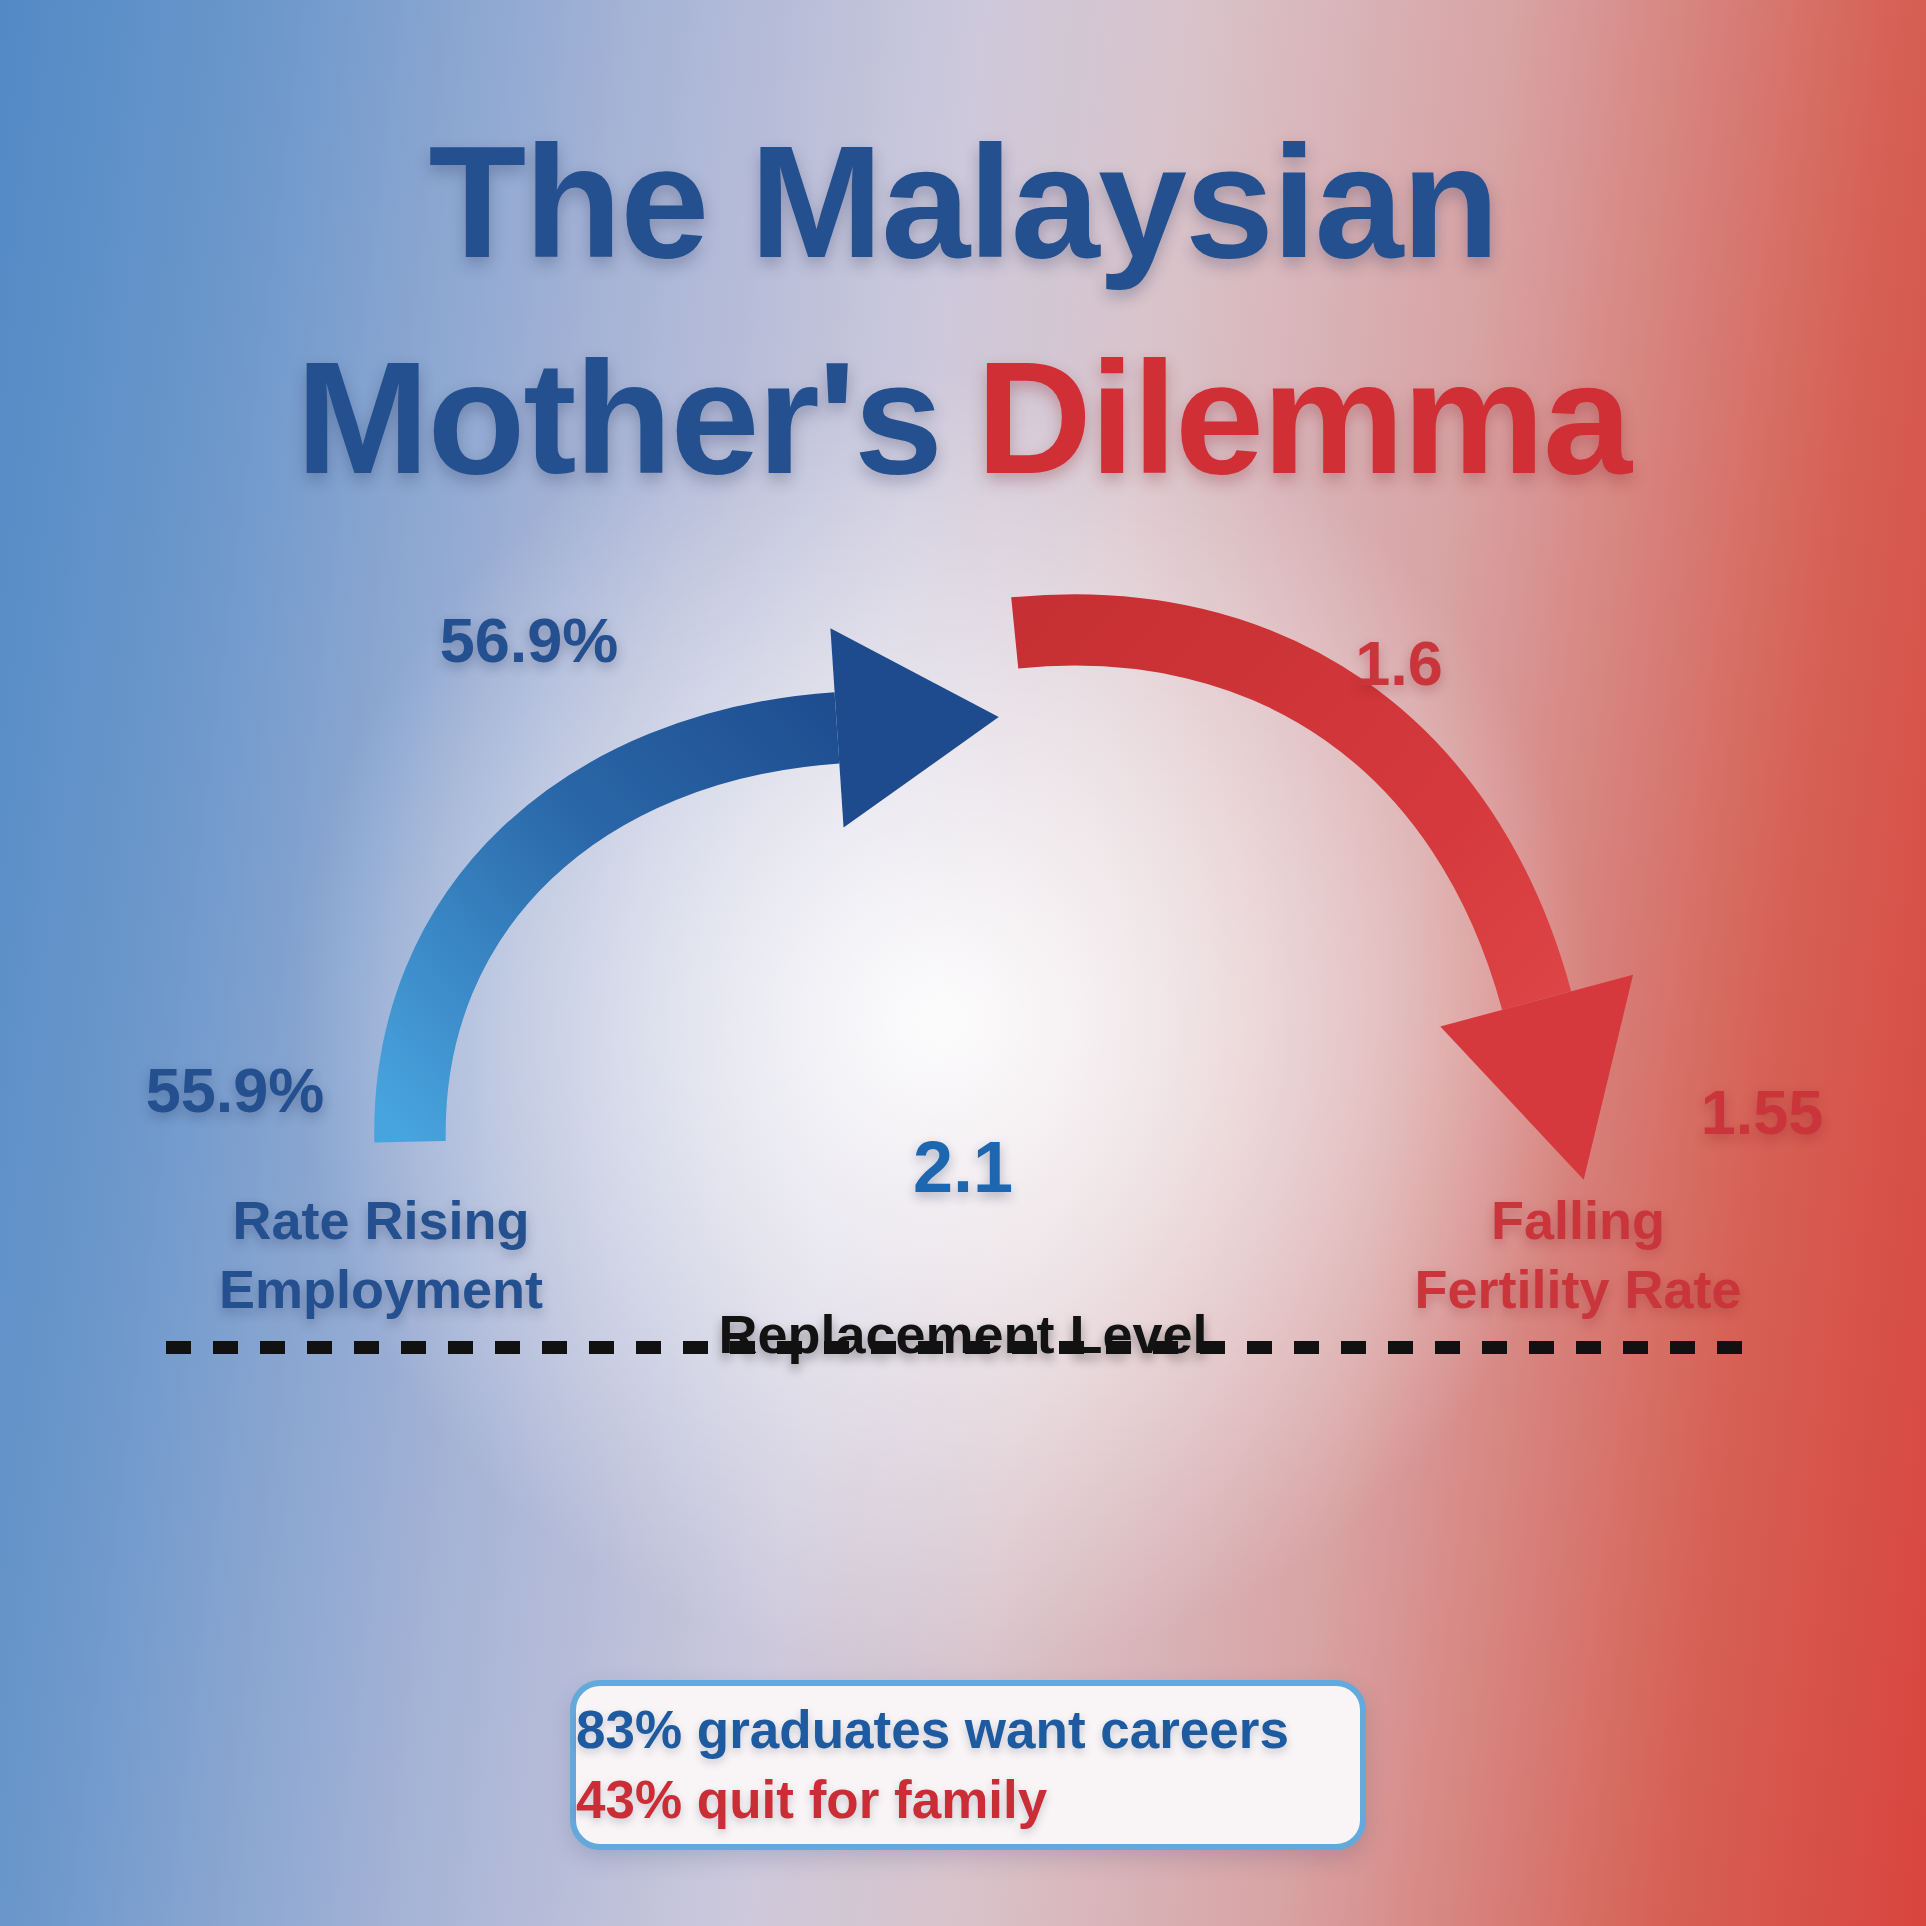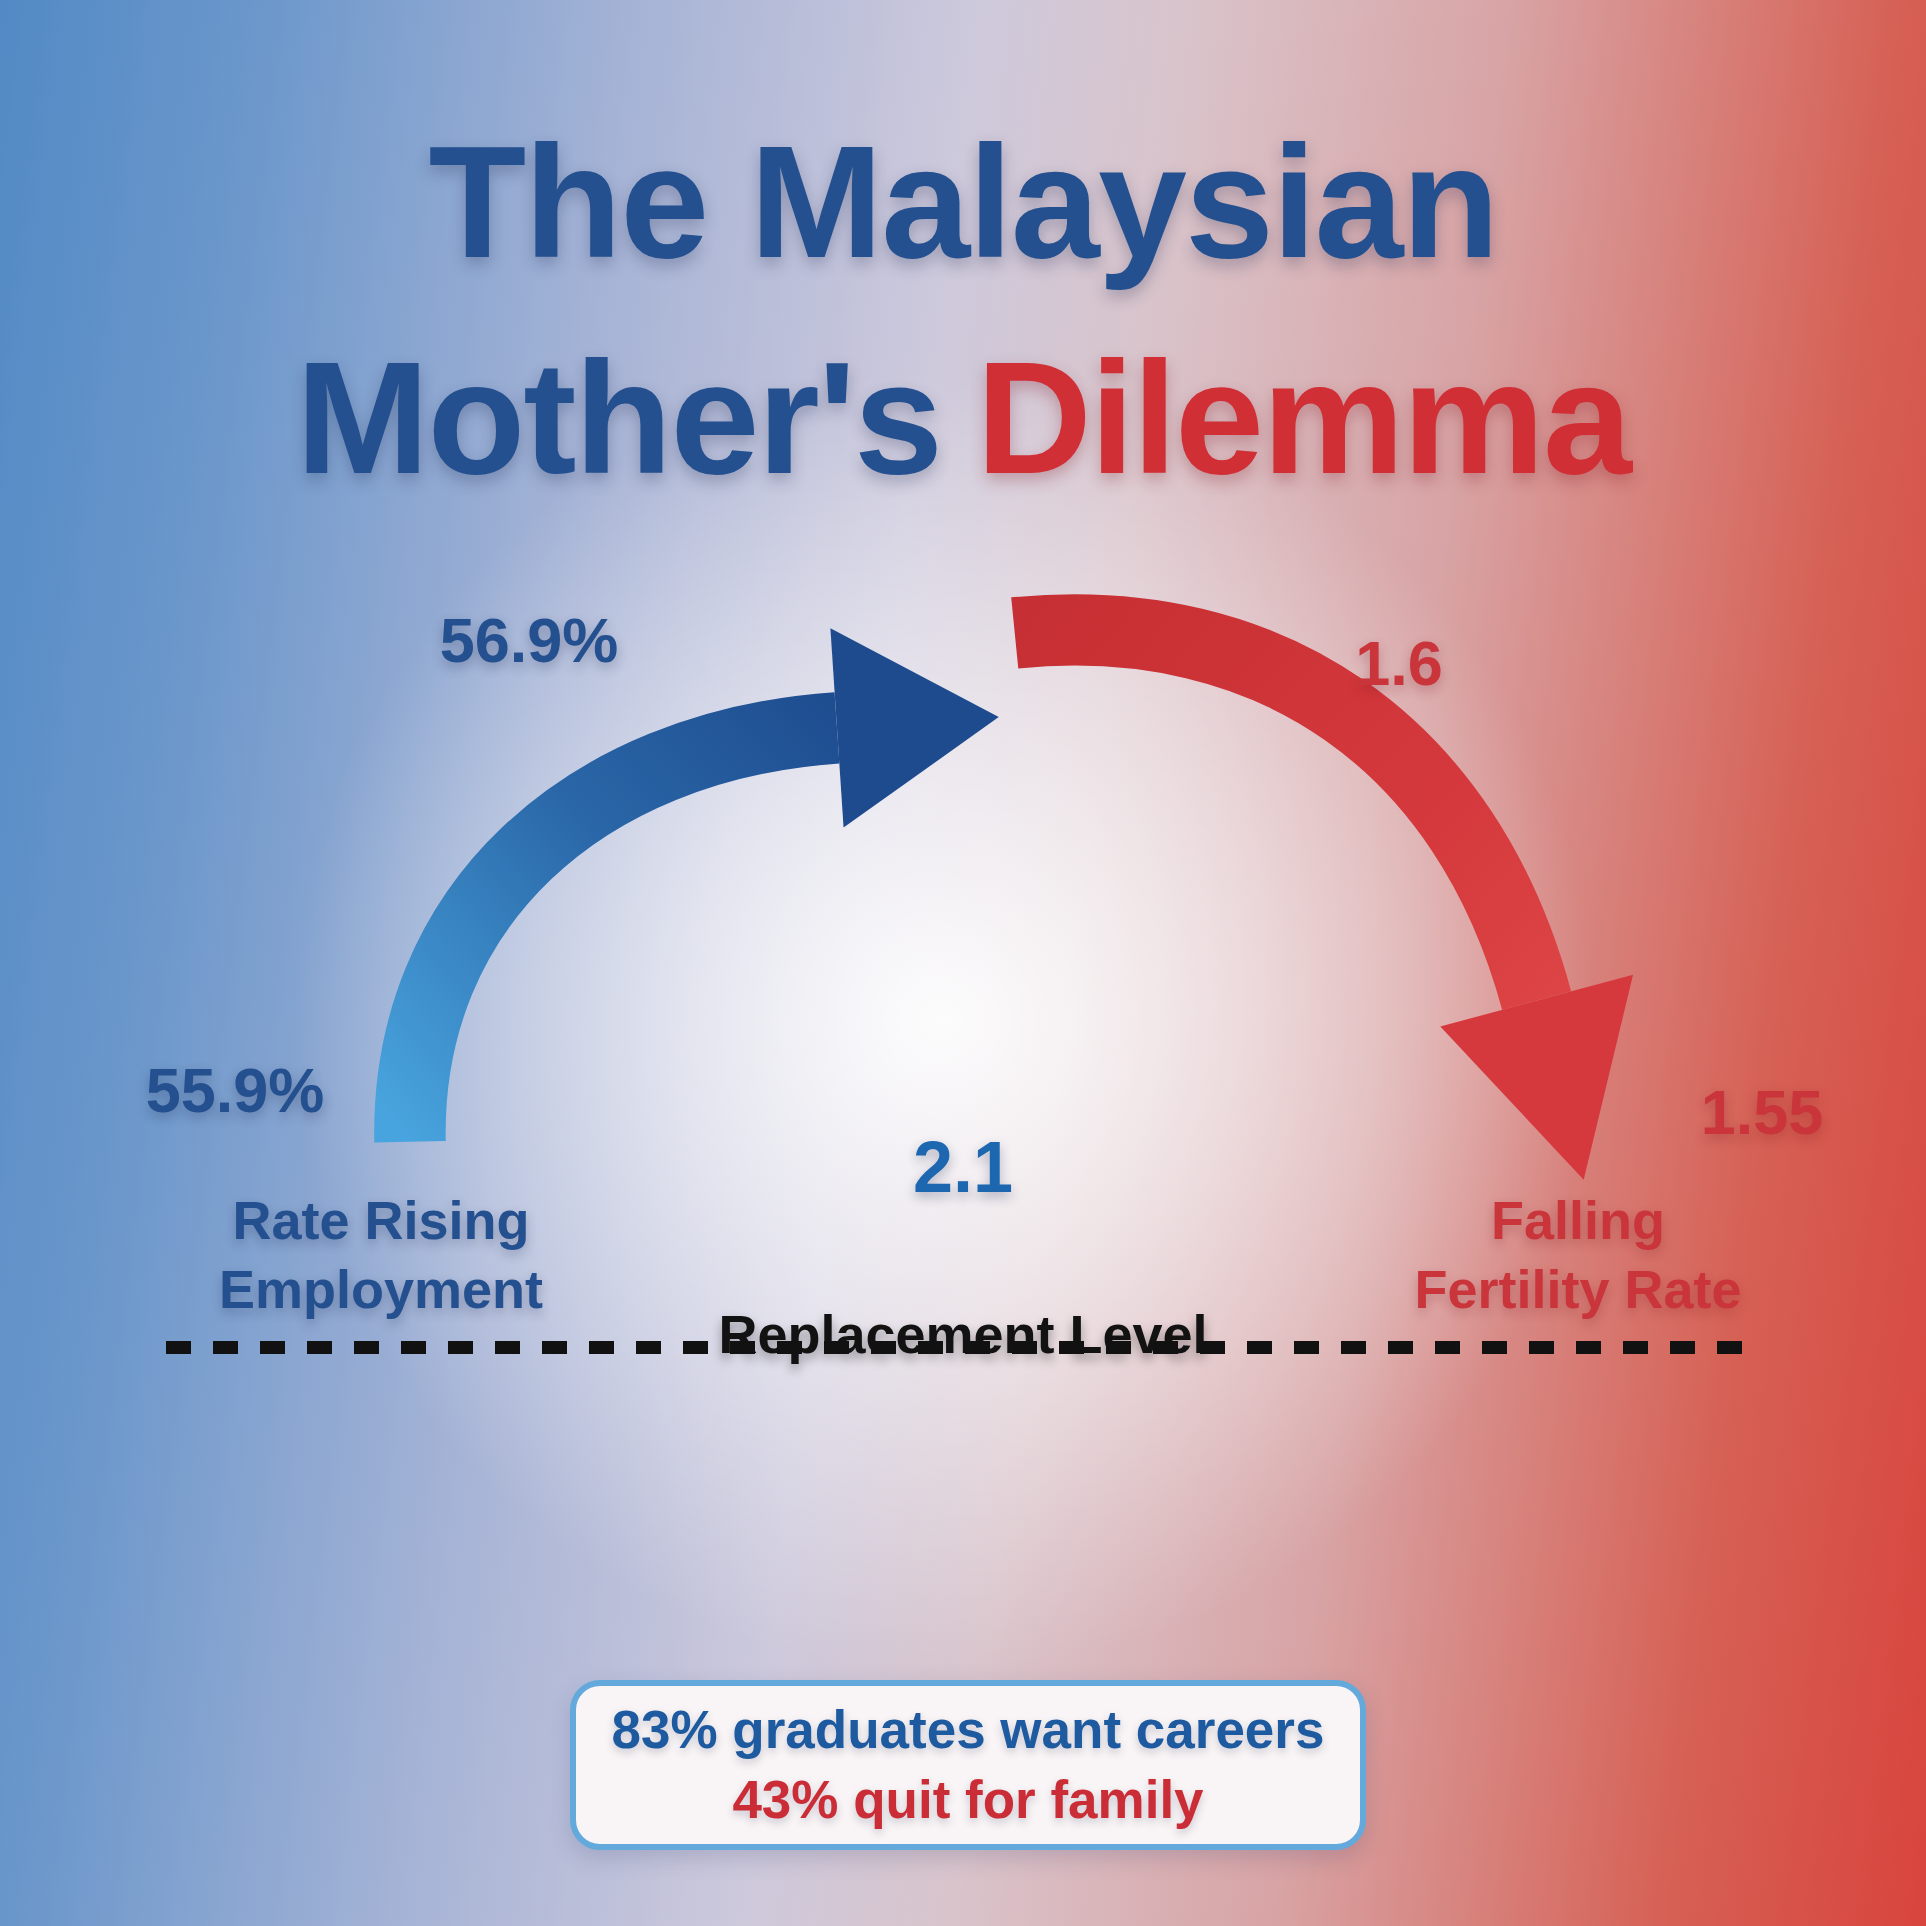--- a/index.html
+++ b/index.html
@@ -75,21 +75,21 @@
     text-shadow:0 4.7px 10.3px rgba(0,0,0,.25);
     box-shadow:0 8.5px 19px rgba(90,20,25,.18);
   }
   
   #card{
     left:570px;top:1680px;width:796px;height:170px;
     box-sizing:border-box;
     background:var(--card-bg);
     border:6.6px solid var(--card-border);
     border-radius:30px;
-    display:flex;flex-direction:column;justify-content:center;align-items:center;gap:6.6px;
+    display:flex;flex-direction:column;justify-content:center;gap:6.6px;
     box-shadow:0 8.5px 21px rgba(50,60,110,.18);
   }
   .card-line{font-size:53px;font-weight:700;line-height:1.2;white-space:nowrap;
     text-shadow:0 3.8px 8.5px rgba(30,40,80,.22);}
   #card-line1{color:var(--card-blue);}
   #card-line2{color:var(--card-red);}
 </style>
 </head>
 <body>
 

